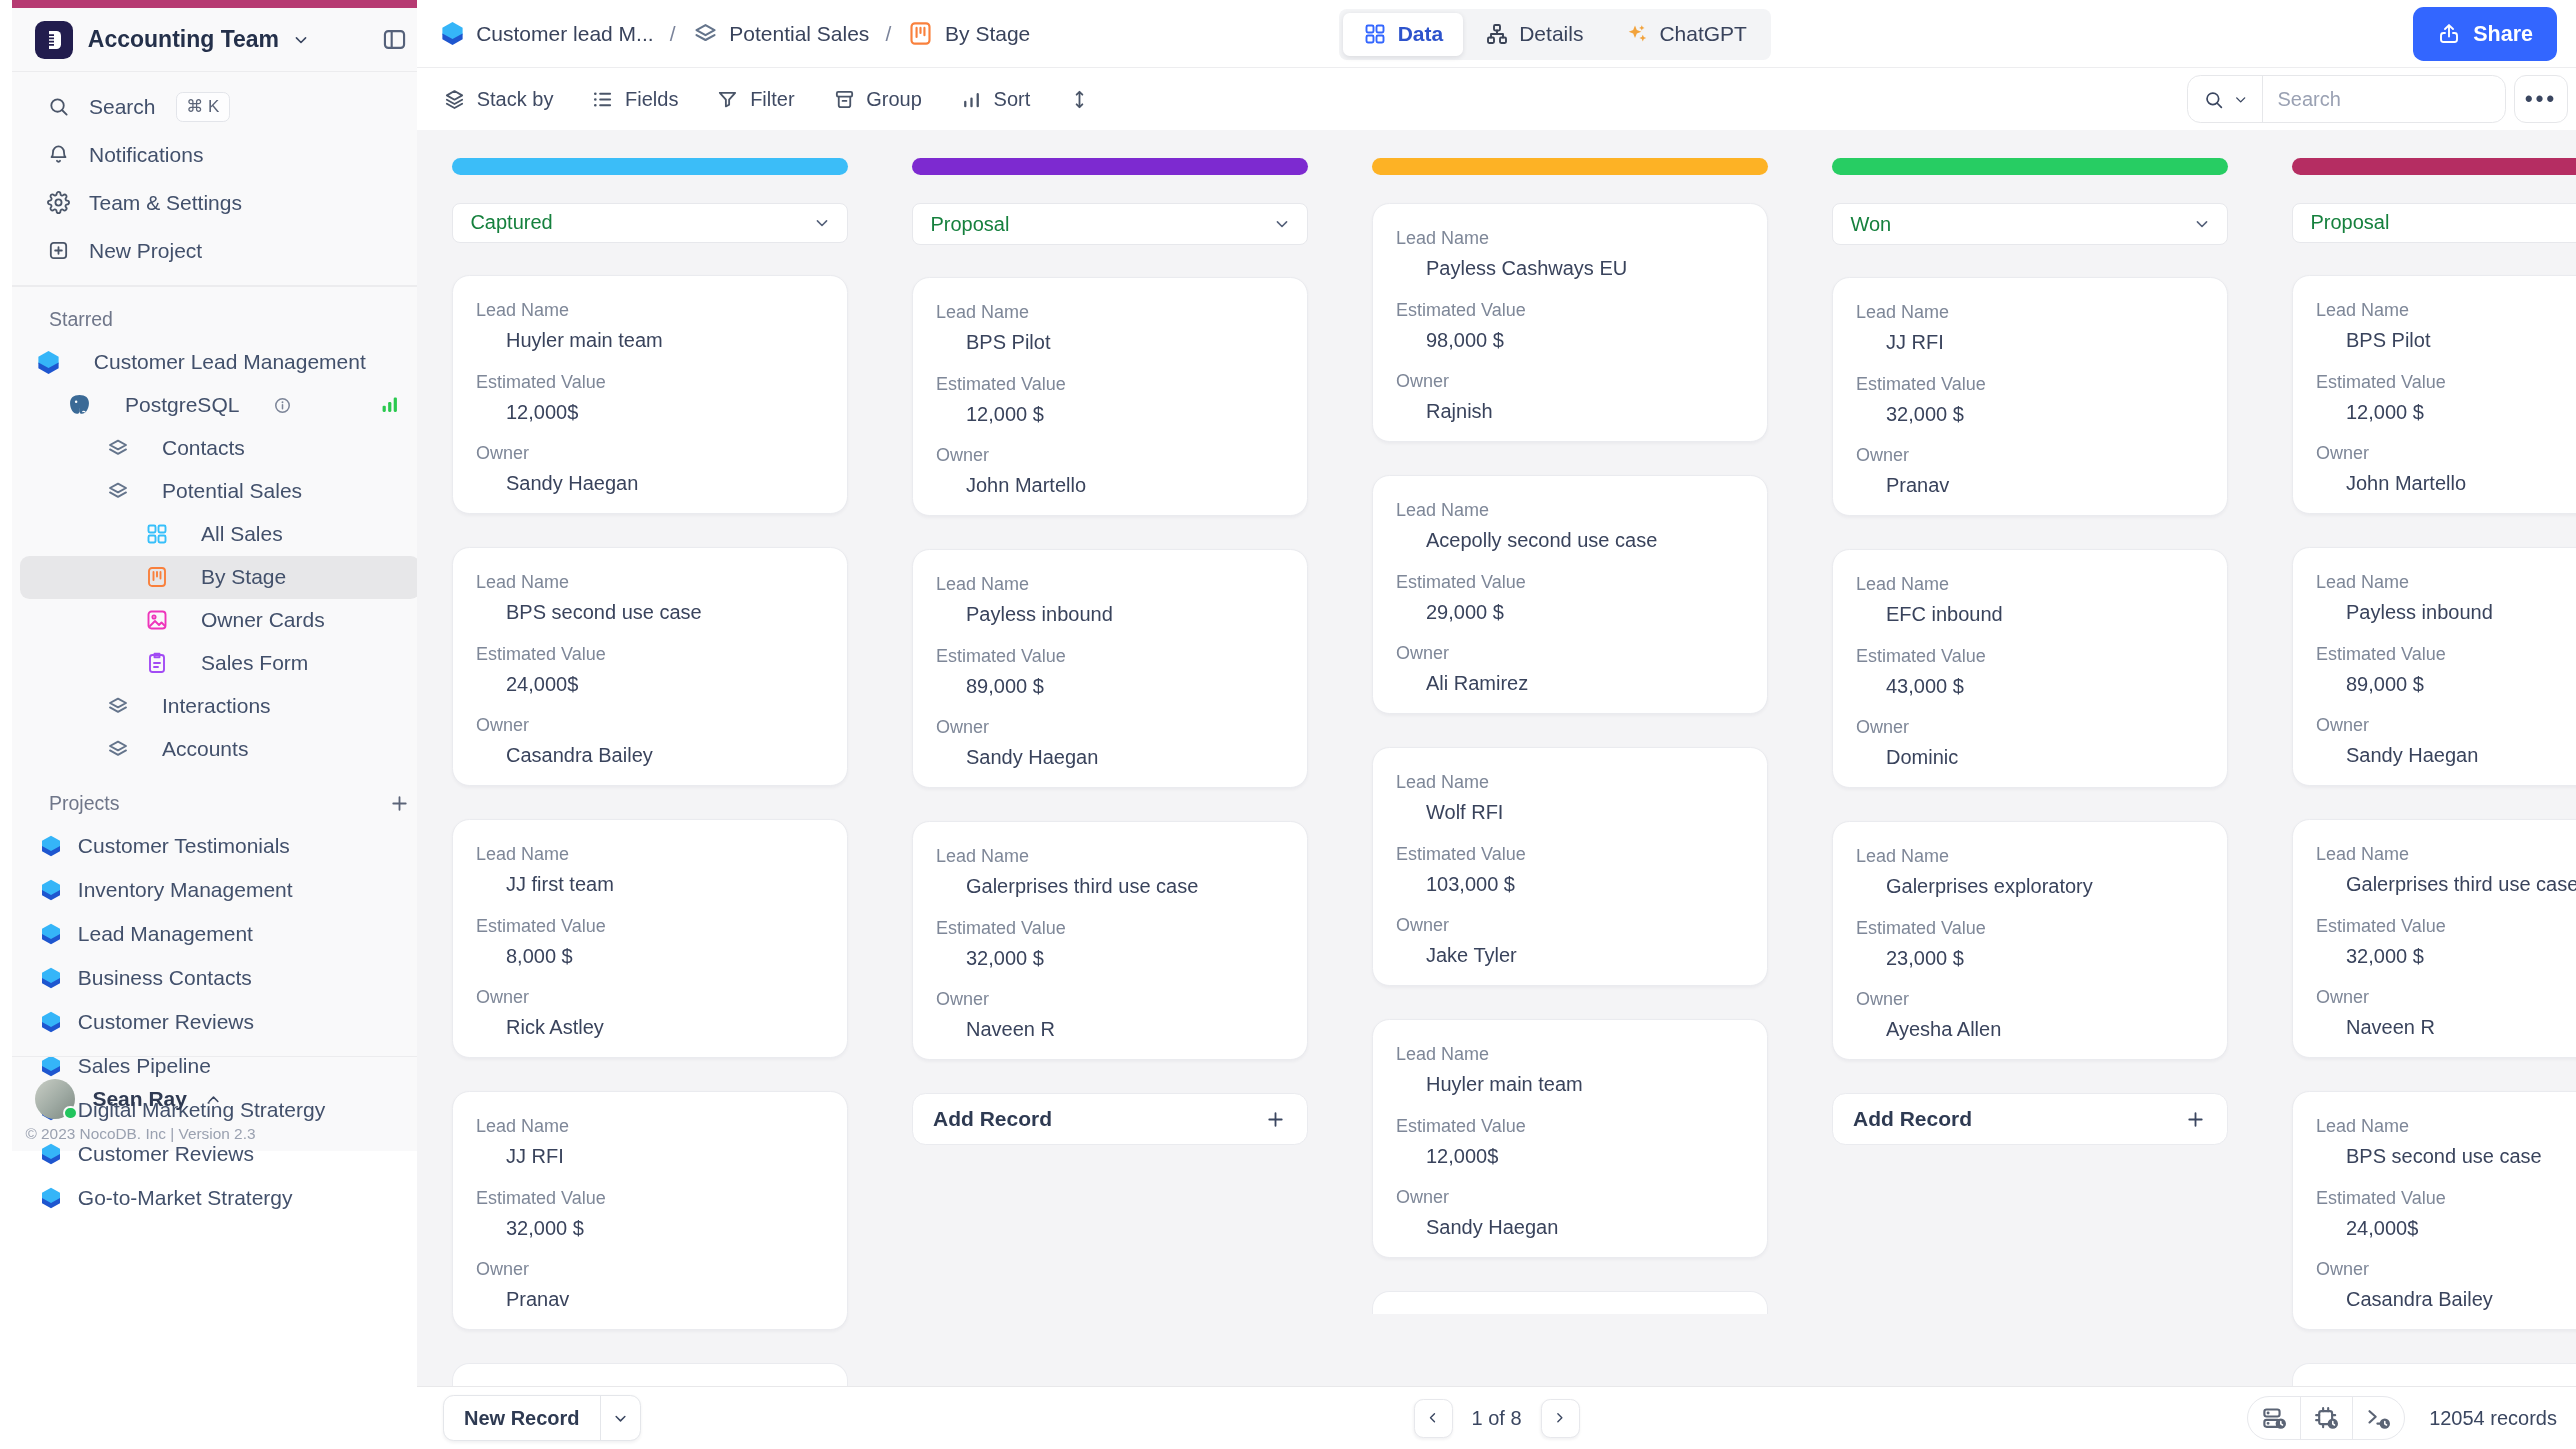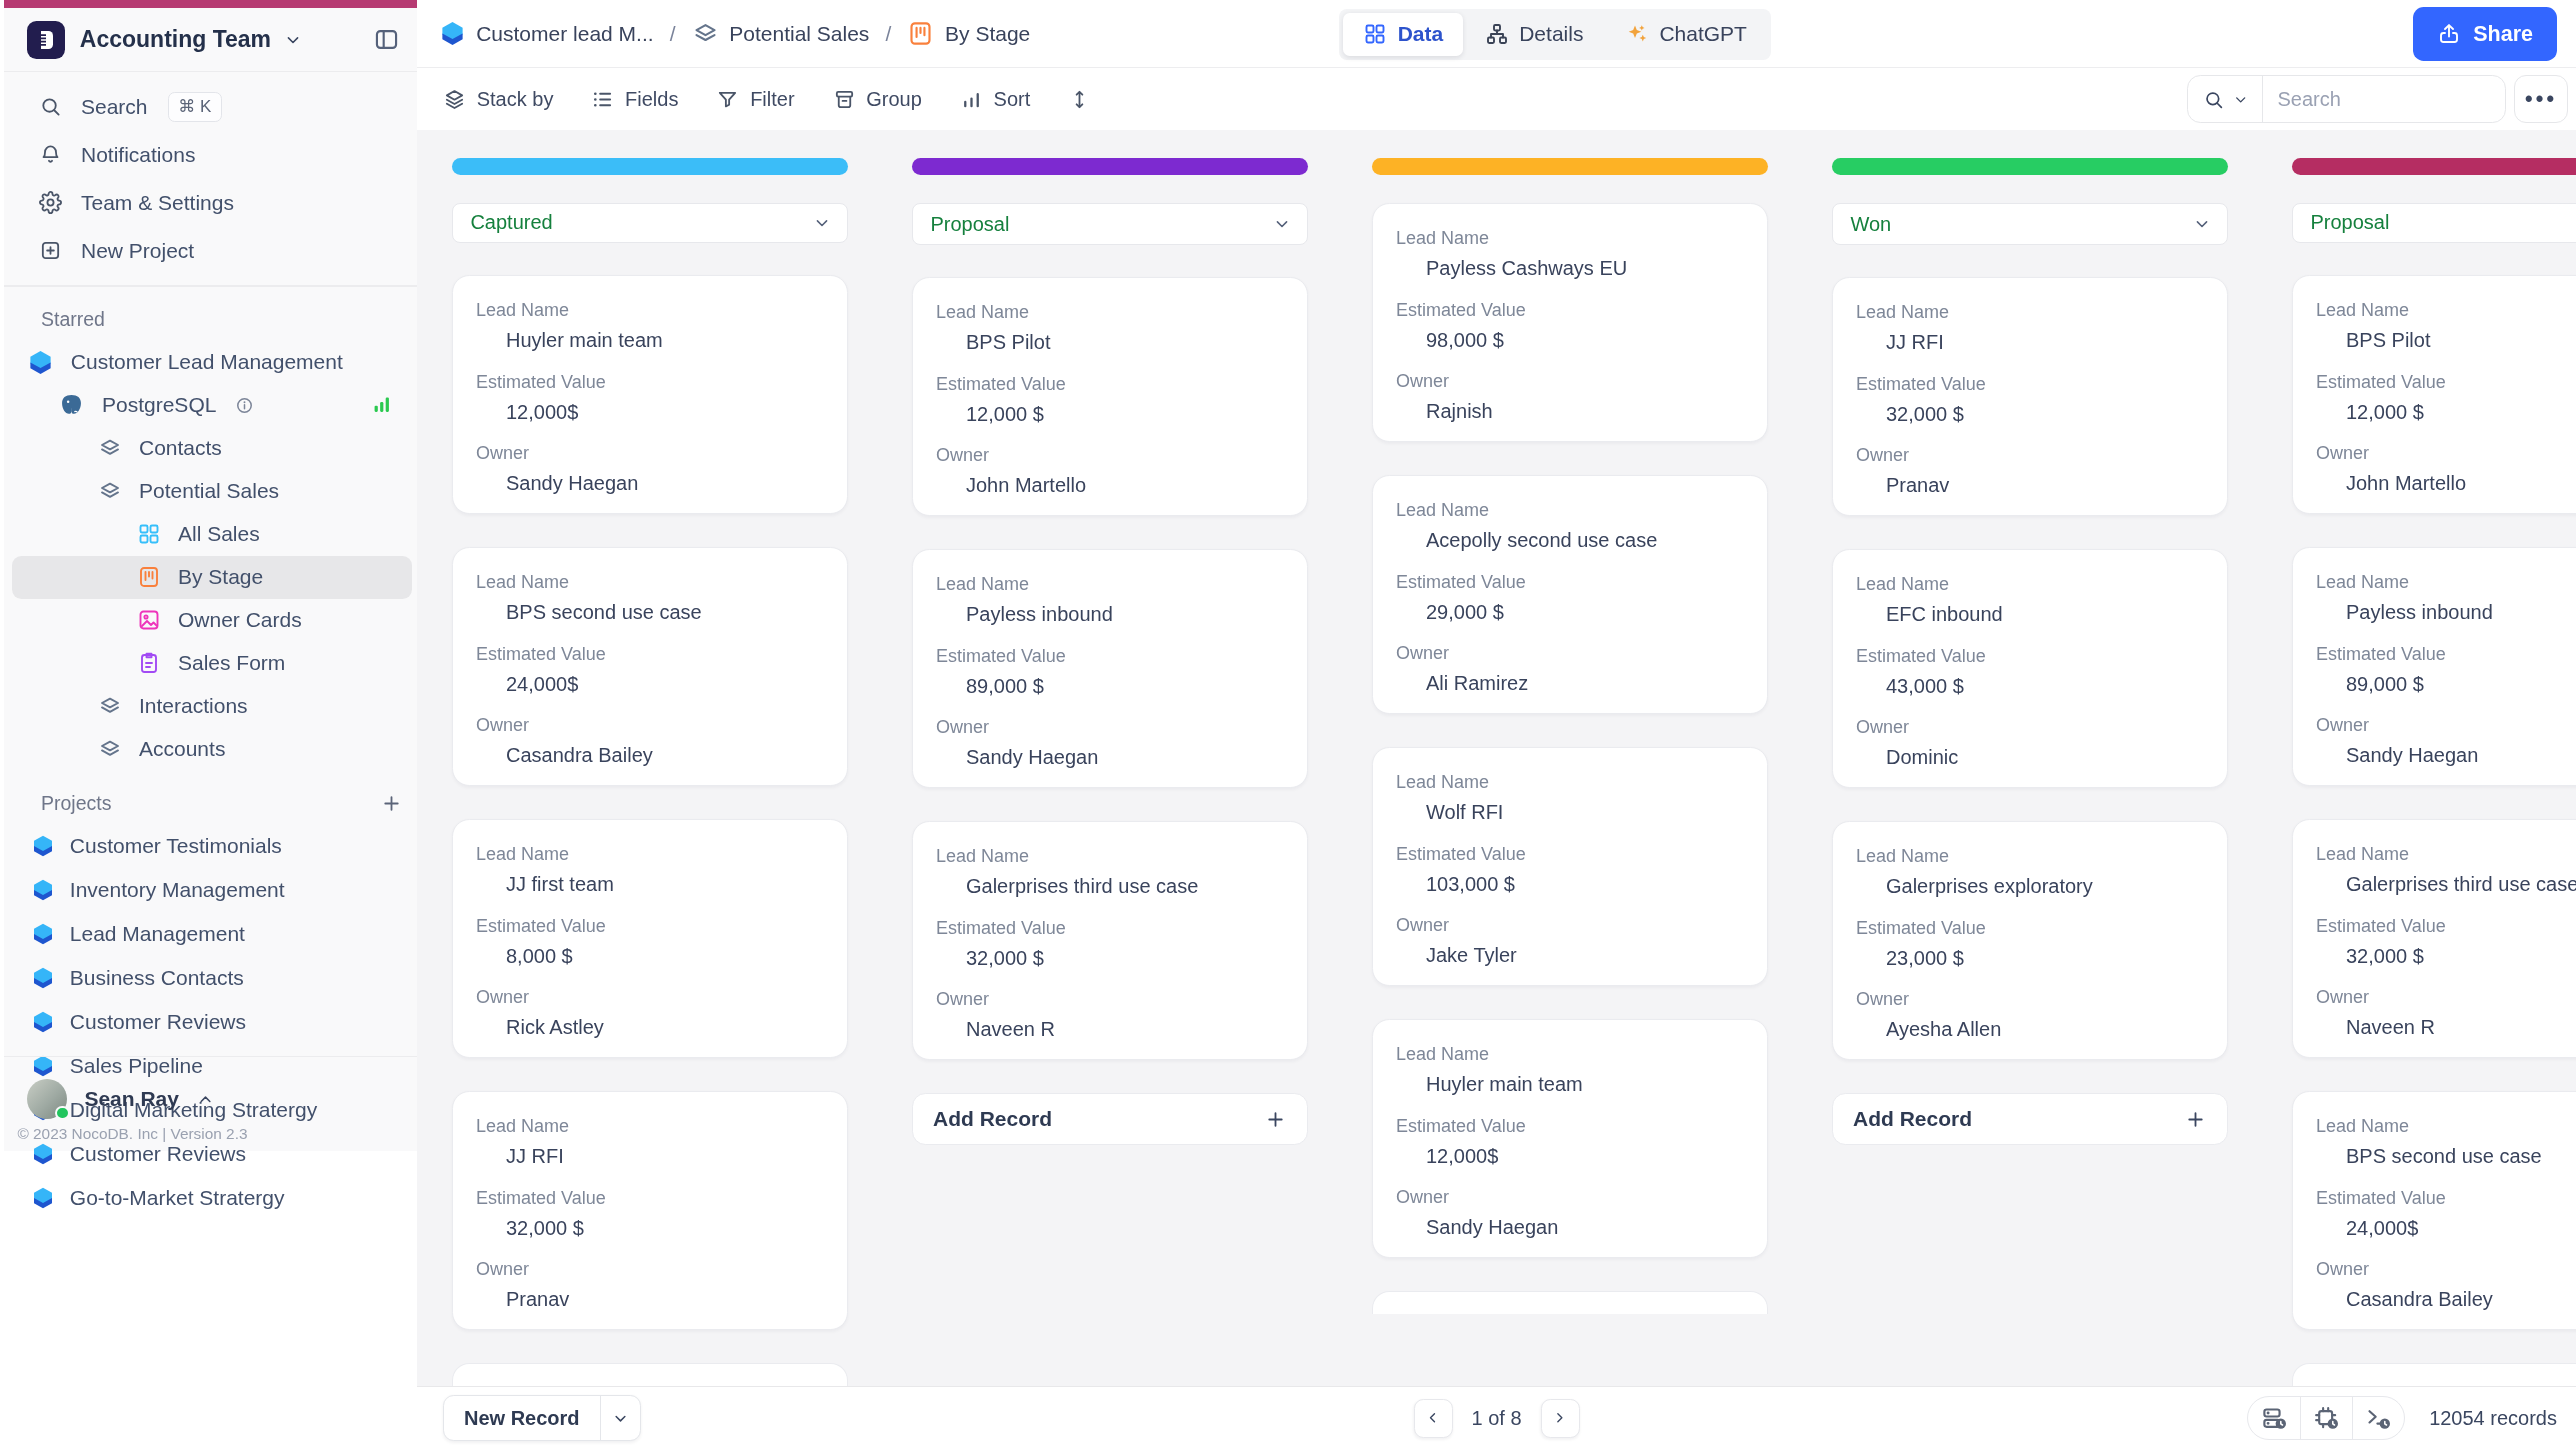--- a/index.html
+++ b/index.html
@@ -3,41 +3,41 @@
 <meta charset="utf-8">
 <style>
   html,body{margin:0;padding:0;width:2576px;height:1449px;overflow:hidden;
     font-family:"Liberation Sans",sans-serif;background:#fff;}
   *{box-sizing:border-box;}
   .app{position:relative;width:2576px;height:1449px;}
   .icn{display:inline-flex;align-items:center;justify-content:center;flex:none;}
   .icn svg{width:100%;height:100%;display:block;}
 
   
-  .sidebar{position:absolute;left:4px;top:0;width:417px;height:1151px;background:#F9F9FA;
+  .sidebar{position:absolute;left:12px;top:0;width:417px;height:1151px;background:#F9F9FA;
     border-right:1.3px solid #E8E8EA;}
   .accent-strip{height:8px;background:#B63A72;}
   .ws-header{height:64px;display:flex;align-items:center;padding:0 20px 0 23px;
     border-bottom:1.3px solid #ECECEE;}
   .logo-box{width:38px;height:38px;border-radius:9.4px;background:#221D4E;
     display:flex;align-items:center;justify-content:center;}
   .logo-box .icn{width:24px;height:24px;}
   .ws-title{font-size:23px;font-weight:700;color:#24304A;margin-left:14.8px;}
   .ws-chev{width:20px;height:20px;color:#3A4660;margin-left:12px;}
   .collapse-btn{margin-left:auto;width:27px;height:27px;color:#55617A;}
   .nav{padding:10.7px 0 4px;}
   .nav-row{height:48px;display:flex;align-items:center;padding-left:35px;
     font-size:21px;color:#42506B;gap:19px;cursor:pointer;}
   .nav-row .icn{width:23px;height:23px;color:#4A5568;}
   .kbd{margin-left:1.3px;border:1.3px solid #E3E5EA;border-radius:6.7px;background:#FDFDFE;
     padding:3.4px 9.4px;font-size:17px;color:#5B6478;}
   .sb-divider{height:1.3px;background:#ECECEE;margin-top:6.7px;}
   .section-label{font-size:19.5px;color:#6F7689;padding:21.5px 17.4px 9.4px 37px;display:flex;align-items:center;}
   .section-label .icn{margin-left:auto;width:23px;height:23px;color:#5B6478;cursor:pointer;}
-  .tree-row{height:43px;display:flex;align-items:center;gap:17px;margin:0 8px;
+  .tree-row{height:43px;display:flex;align-items:center;gap:32px;margin:0 8px;
     border-radius:9.4px;font-size:21px;color:#42506B;cursor:pointer;}
   .tree-row.sel{background:#E7E7E9;}
   .tree-row .ticn{width:25.5px;height:25.5px;color:#64748B;}
   .lv0{padding-left:14.8px;} .lv1{padding-left:46px;} .lv2{padding-left:86px;} .lv3{padding-left:125px;}
   .info-icn{width:19px;height:19px;color:#7C8598;margin-left:1.3px;}
   .signal-icn{width:21.5px;height:21.5px;margin-left:auto;margin-right:20px;}
   .proj-row{height:44px;display:flex;align-items:center;gap:14.8px;padding-left:27px;
     font-size:21px;color:#42506B;cursor:pointer;}
   .proj-row .ticn{width:24px;height:24px;}
   .user-divider{position:absolute;left:0;right:0;bottom:94px;height:1.3px;background:#ECECEE;}

